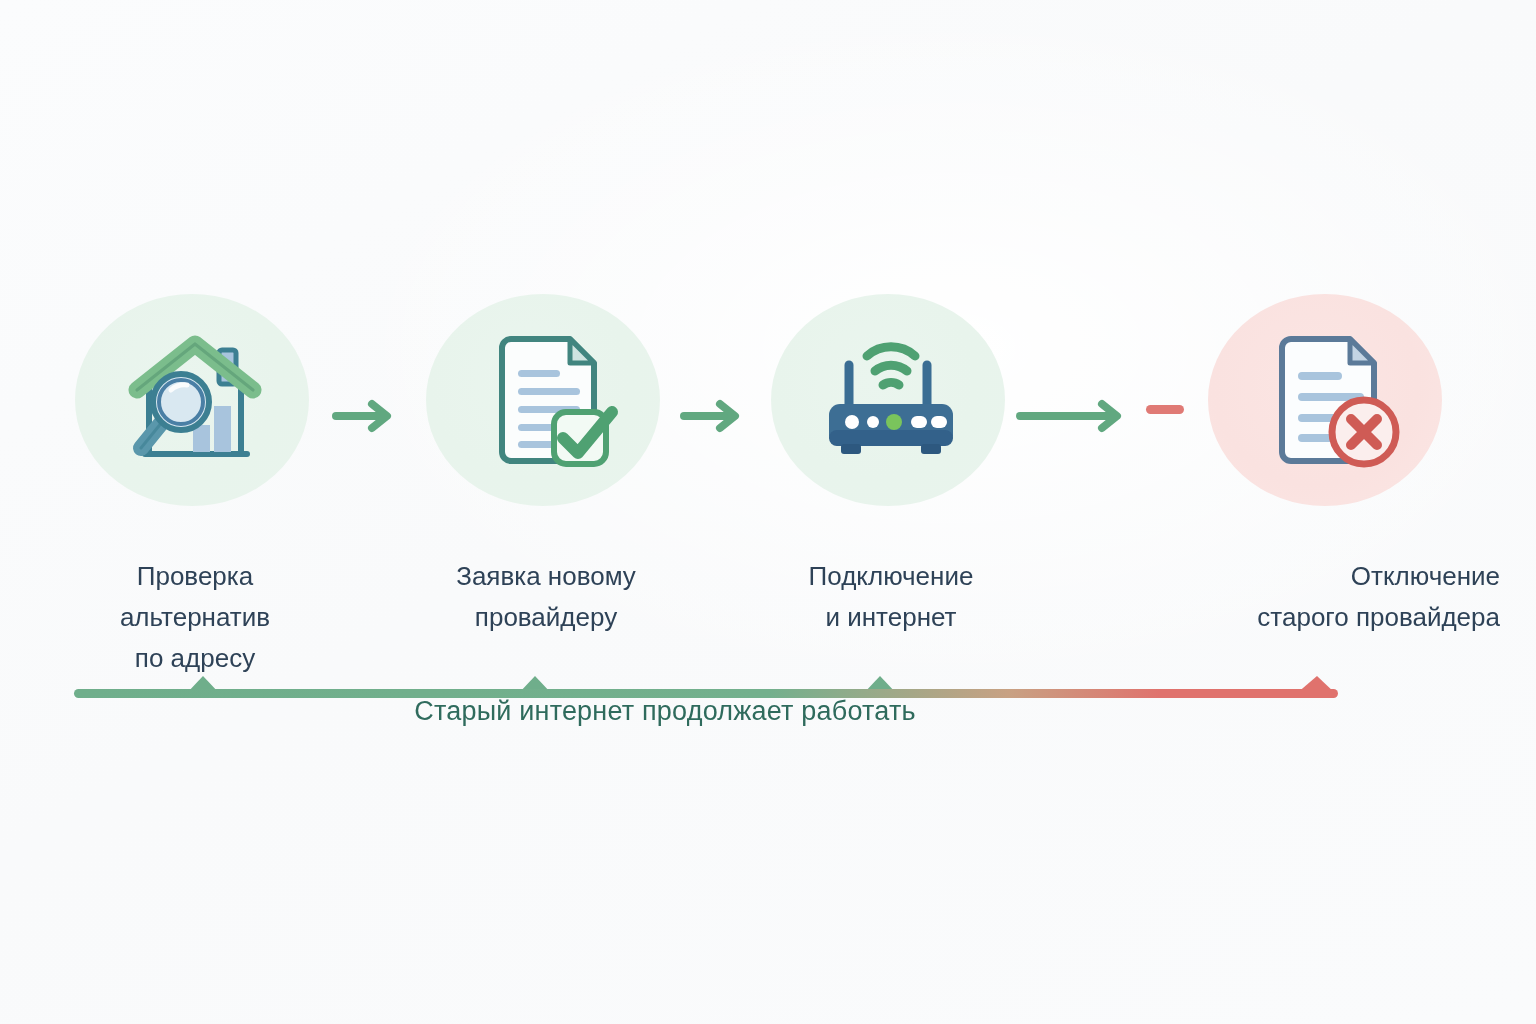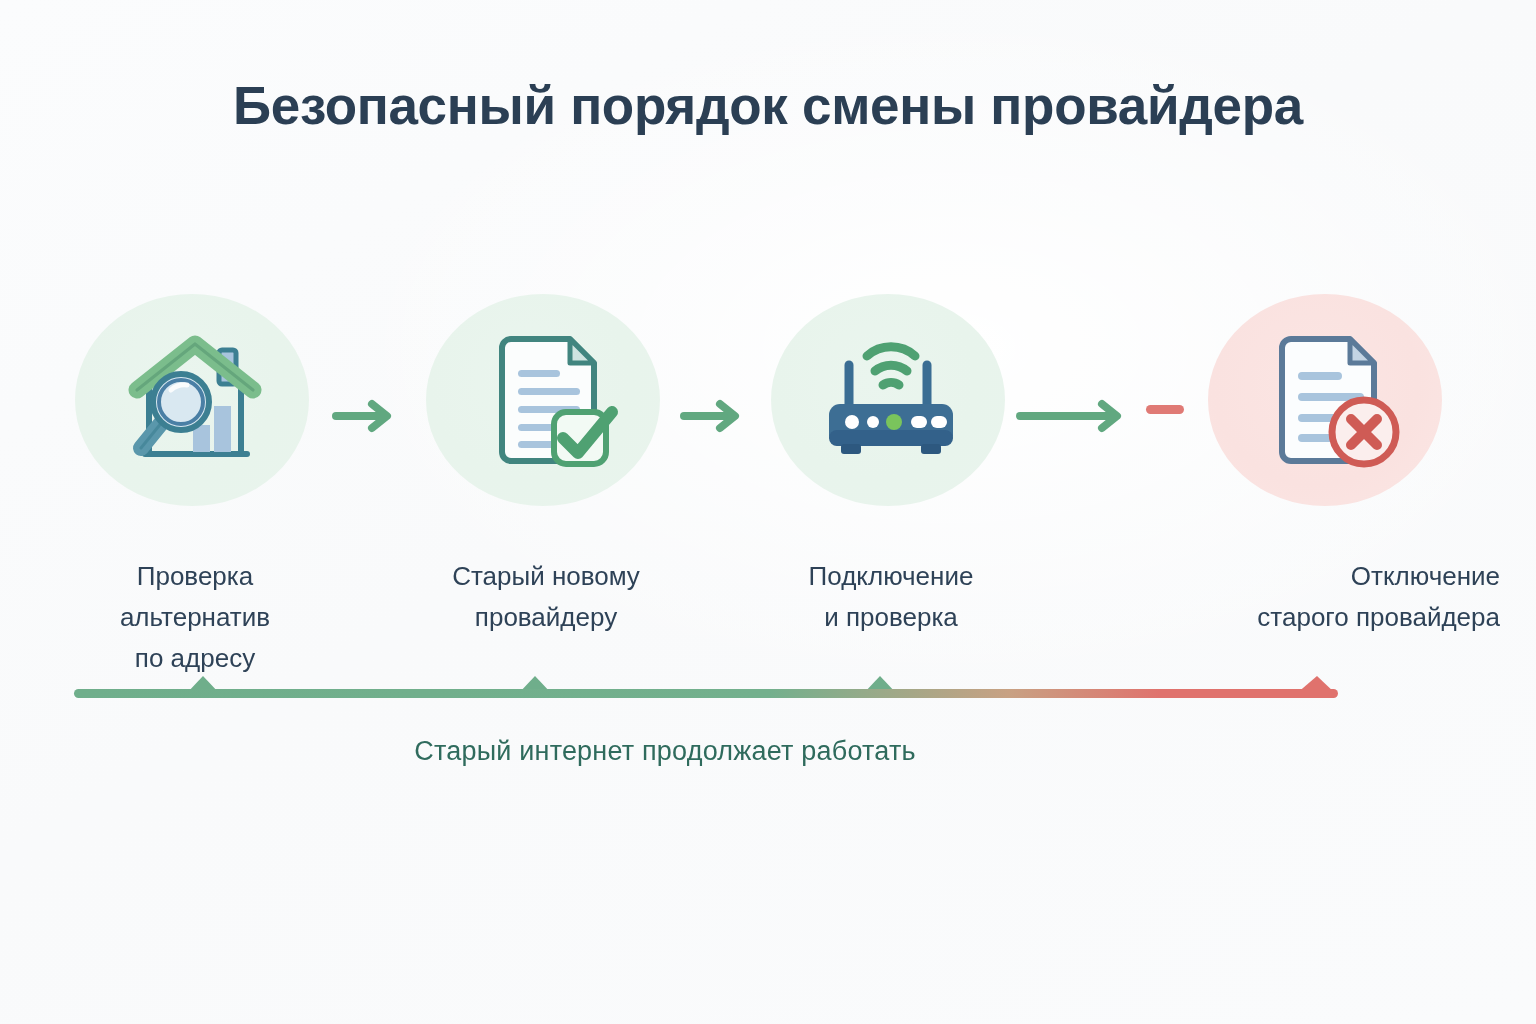--- a/index.html
+++ b/index.html
@@ -134,34 +134,33 @@
     left: 70px;
     top: 672px;
     width: 1275px;
     height: 34px;
   }
   .timeline svg { display: block; }
 
   .timeline-caption {
     position: absolute;
     left: 0;
-    top: 736px;
+    top: 696px;
     width: 1330px;
     text-align: center;
     font-size: 27px;
     color: #2f6b5d;
     letter-spacing: 0.2px;
   }
 </style>
 </head>
 <body>
 
 <div class="canvas">
 
-  <div class="title">Безопасный порядок смены провайдера</div>
 
   <div class="steps">
 
     <div class="step step-1">
       <div class="bubble bubble-green"></div>
       <div class="icon-wrap">
         <svg viewBox="0 0 160 160" xmlns="http://www.w3.org/2000/svg">
 
           <path d="M34 62 L34 134 M126 62 L126 134" fill="none" stroke="#3c7f92" stroke-width="6" stroke-linecap="round"></path>
 
@@ -275,24 +274,24 @@
       <path d="M86 6 L101 18 L86 30" fill="none" stroke="#61a880" stroke-width="8" stroke-linecap="round" stroke-linejoin="round"></path>
     </svg>
   </div>
 
   <div class="conn-dash"></div>
 
   <div class="labels">
     <div class="label label-1">Проверка
 альтернатив
 по адресу</div>
-    <div class="label label-2">Старый новому
+    <div class="label label-2">Заявка новому
 провайдеру</div>
     <div class="label label-3">Подключение
-и проверка</div>
+и интернет</div>
     <div class="label label-4">Отключение
 старого провайдера</div>
   </div>
 
   <div class="timeline">
     <svg width="1275" height="34" viewBox="0 0 1275 34" xmlns="http://www.w3.org/2000/svg">
       <defs>
         <linearGradient id="tlGrad" x1="0" y1="0" x2="1" y2="0">
           <stop offset="0%" stop-color="#6fae8b"></stop>
           <stop offset="55%" stop-color="#73b08d"></stop>

